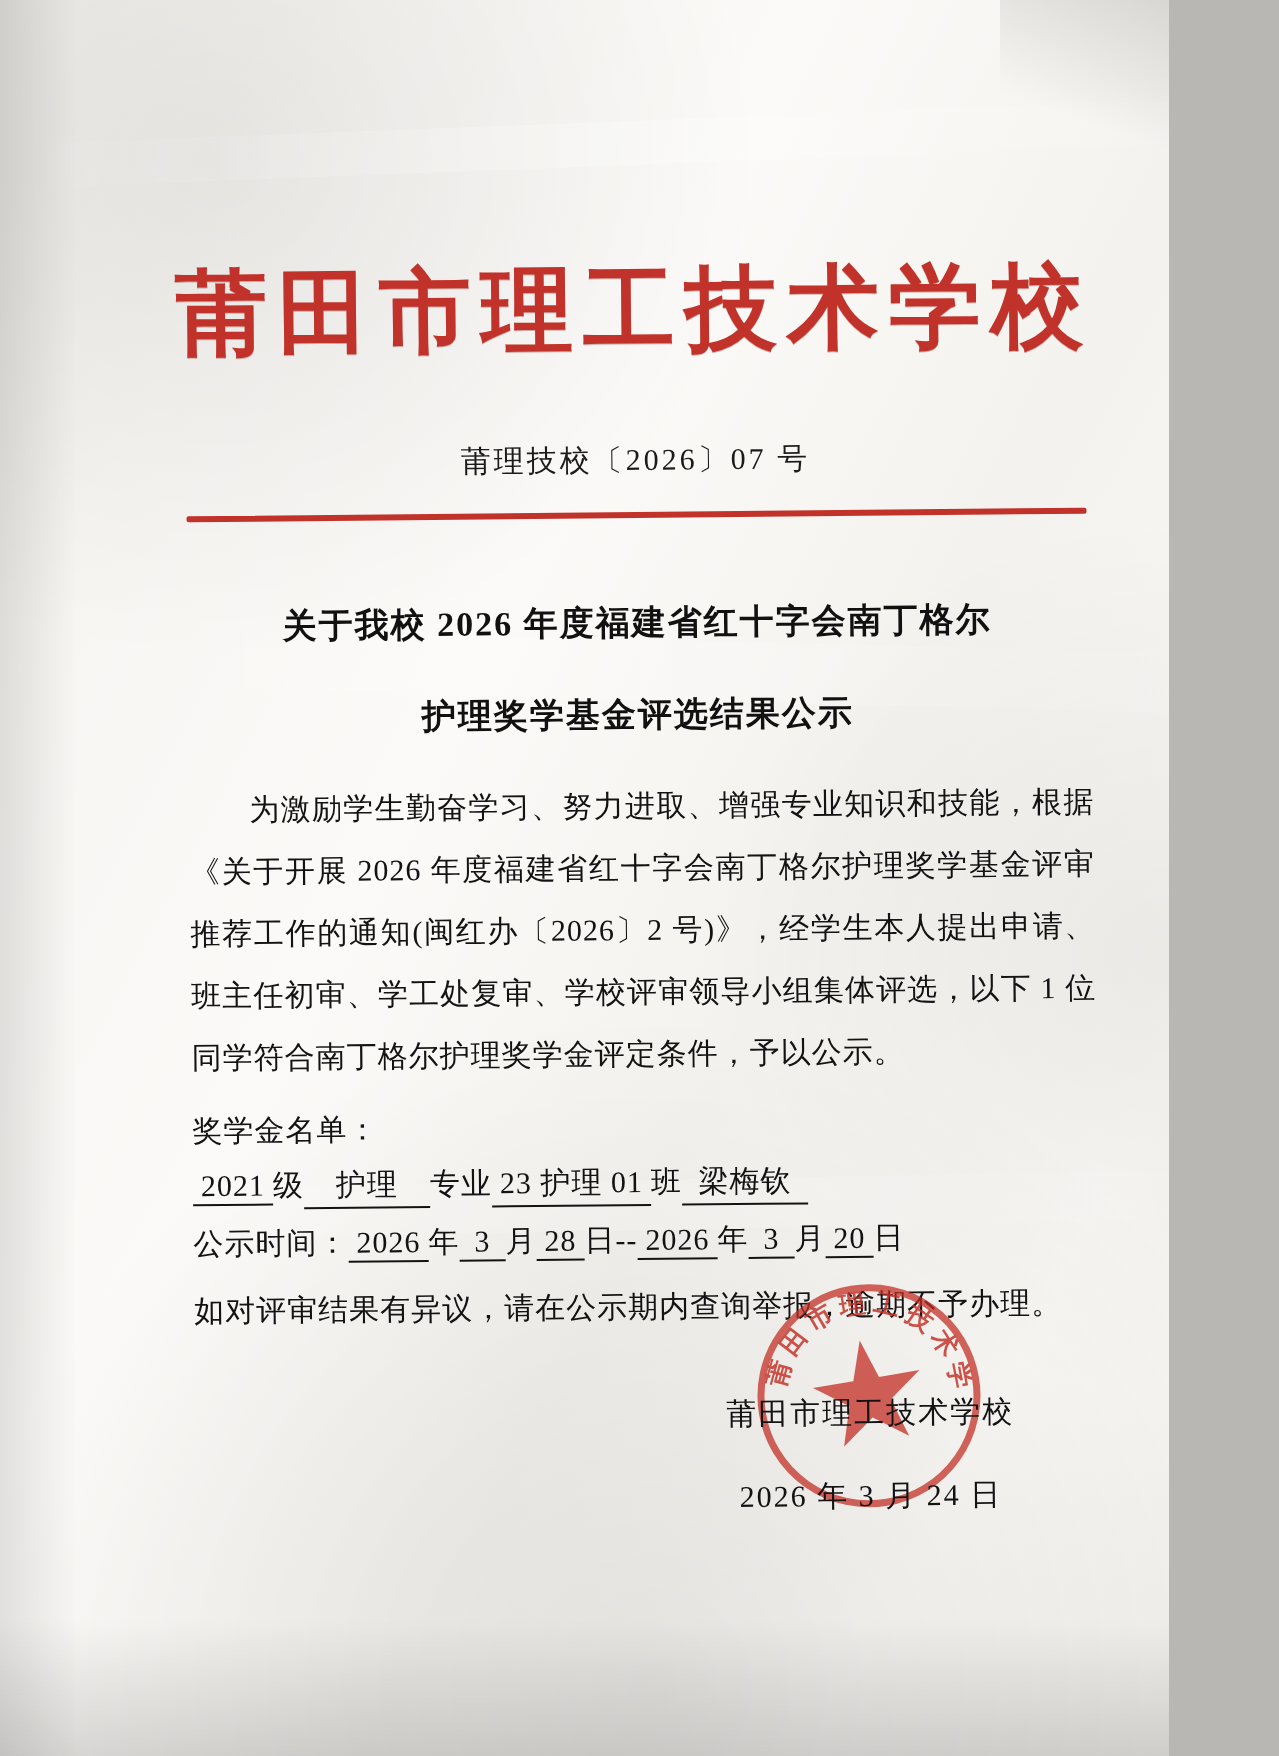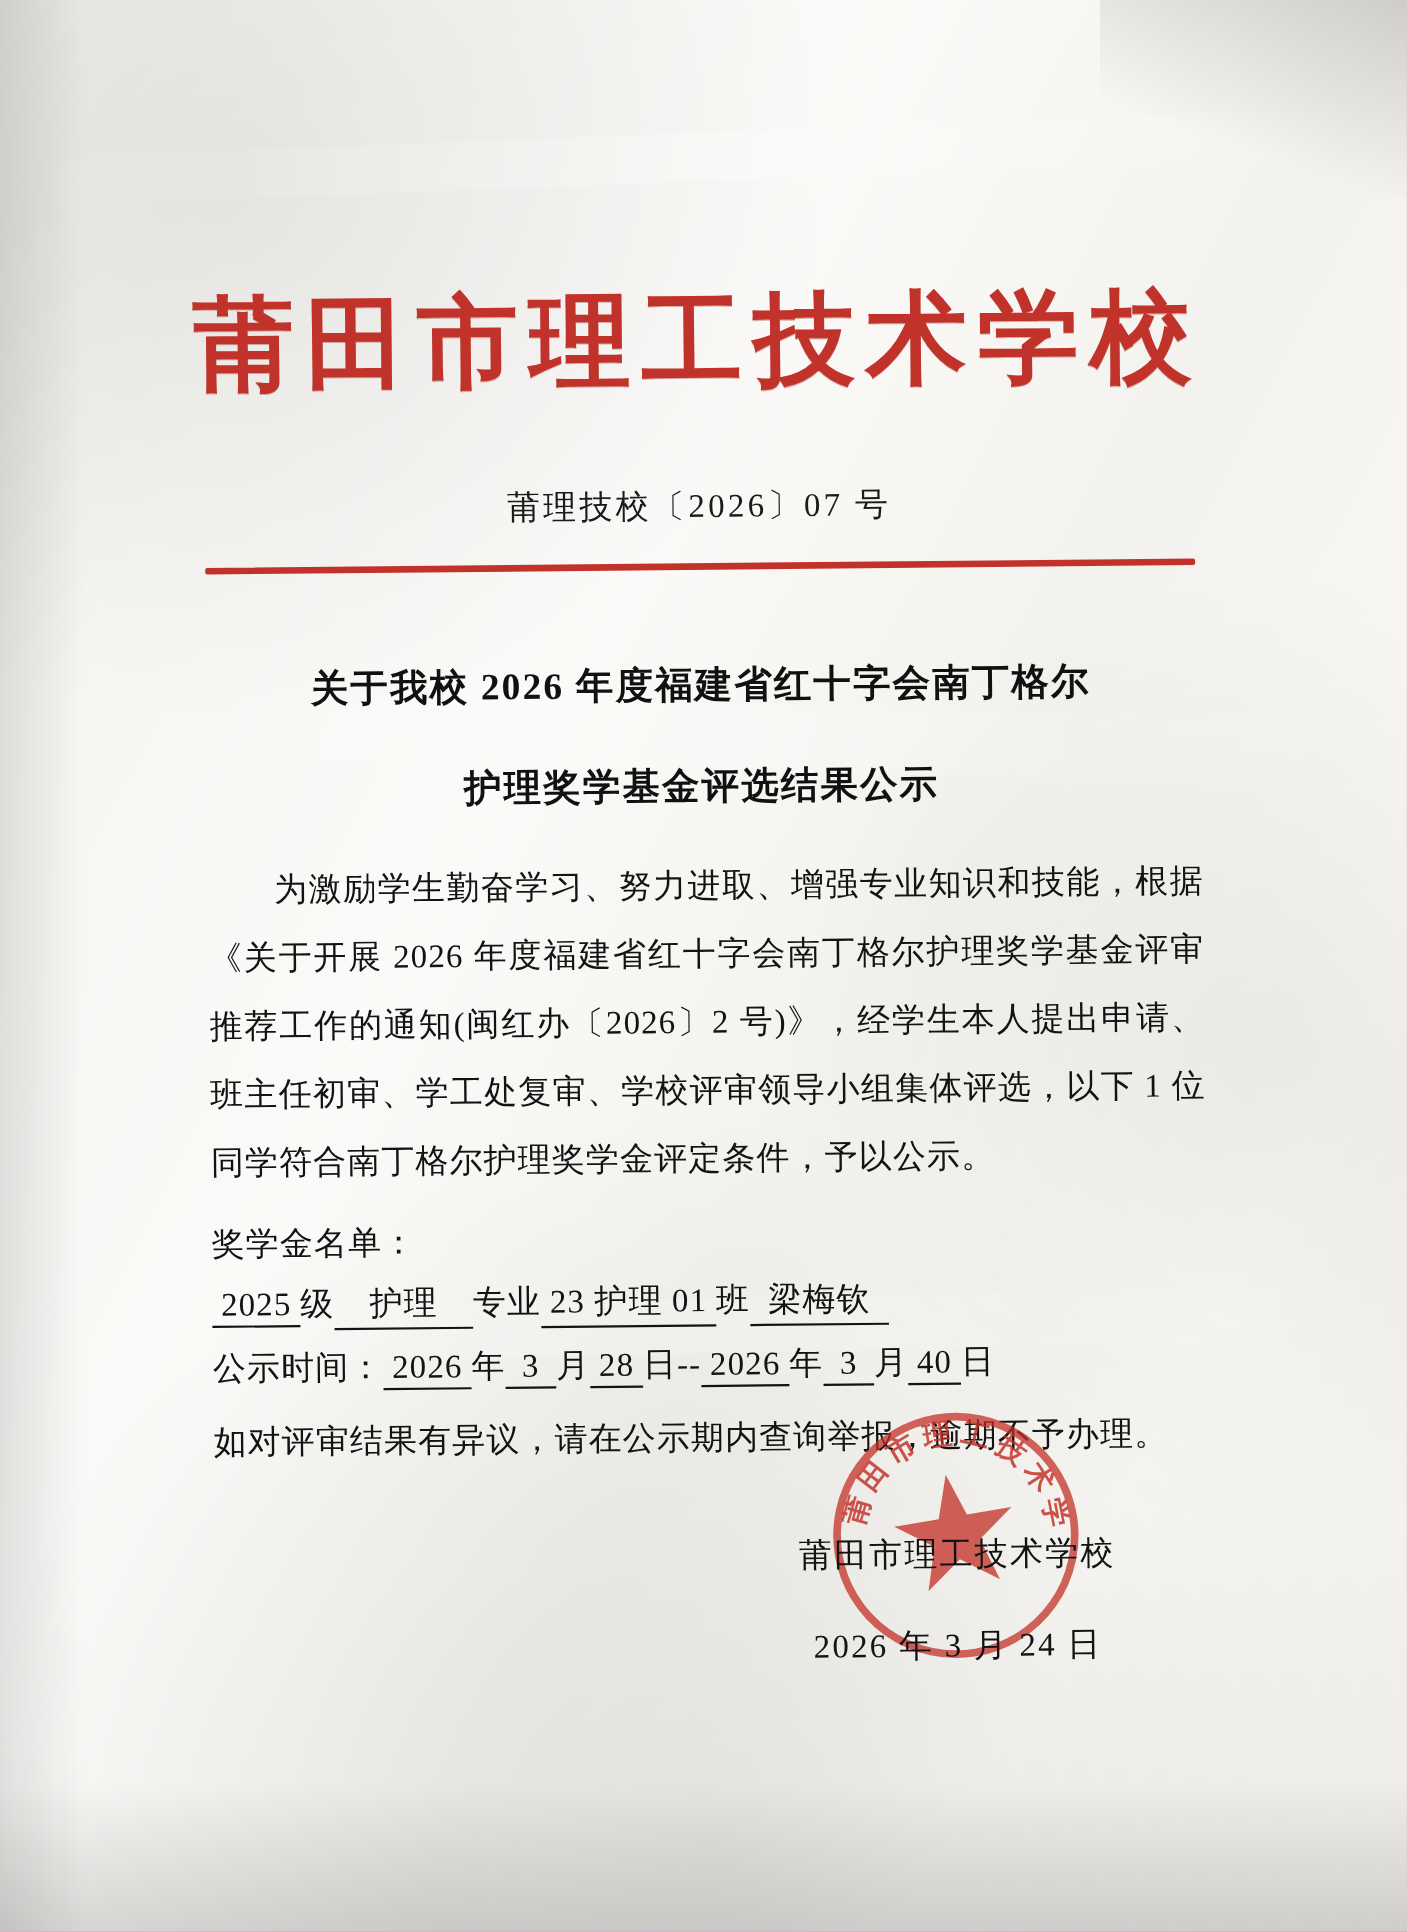--- a/index.html
+++ b/index.html
@@ -5,24 +5,24 @@
   html, body {
     margin: 0;
     padding: 0;
     background: #b9b7b4;
   }
   body {
     font-family: "Liberation Serif", serif;
   }
   .page {
     position: relative;
-    width: 1279px;
+    width: 1169px;
     height: 1756px;
     overflow: hidden;
-    background: #f9a8d4;
+    background: #e5e5e5;
   }
   
   .paper {
     position: absolute;
     left: -14px;
     top: -26px;
     width: 1310px;
     height: 1800px;
     background:
       radial-gradient(ellipse 60% 40% at 18% 10%, rgba(0,0,0,0.07), rgba(0,0,0,0) 70%),
@@ -200,25 +200,25 @@
     <div class="subject-line subject-1">关于我校 2026 年度福建省红十字会南丁格尔</div>
     <div class="subject-line subject-2">护理奖学基金评选结果公示</div>
 
     <div class="body-wrap">
 
       <div class="para">为激励学生勤奋学习、努力进取、增强专业知识和技能，根据《关于开展 2026 年度福建省红十字会南丁格尔护理奖学基金评审推荐工作的通知(闽红办〔2026〕2 号)》，经学生本人提出申请、班主任初审、学工处复审、学校评审领导小组集体评选，以下 1 位同学符合南丁格尔护理奖学金评定条件，予以公示。</div>
 
       <div class="list-label">奖学金名单：</div>
 
       <div class="fill-line">
-        <span class="ul">2025</span><span>级</span><span class="ul wide">护理</span><span>专业</span><span class="ul wide">23 护理 01</span><span>班</span><span class="ul wide">梁梅钦</span>
+        <span class="ul">2021</span><span>级</span><span class="ul wide">护理</span><span>专业</span><span class="ul wide">23 护理 01</span><span>班</span><span class="ul wide">梁梅钦</span>
       </div>
 
       <div class="fill-line">
-        <span>公示时间：</span><span class="ul">2026</span><span>年</span><span class="ul">3</span><span>月</span><span class="ul">28</span><span>日</span><span>--</span><span class="ul">2026</span><span>年</span><span class="ul">3</span><span>月</span><span class="ul">40</span><span>日</span>
+        <span>公示时间：</span><span class="ul">2026</span><span>年</span><span class="ul">3</span><span>月</span><span class="ul">28</span><span>日</span><span>--</span><span class="ul">2026</span><span>年</span><span class="ul">3</span><span>月</span><span class="ul">20</span><span>日</span>
       </div>
 
       <div class="note">如对评审结果有异议，请在公示期内查询举报，逾期不予办理。</div>
     </div>
 
     <div class="seal">
       <svg width="232" height="232" viewBox="0 0 232 232" aria-hidden="true">
         <circle cx="116" cy="116" r="108" fill="none" stroke="#c32f25" stroke-width="7" opacity="0.9"></circle>
         <path d="M116 60 L129 99 L170 99 L137 123 L149 162 L116 138 L83 162 L95 123 L62 99 L103 99 Z" fill="#c32f25" opacity="0.92"></path>
         <path id="sealArc" d="M 116 116 m -84,0 a 84,84 0 1,1 168,0" fill="none"></path>

